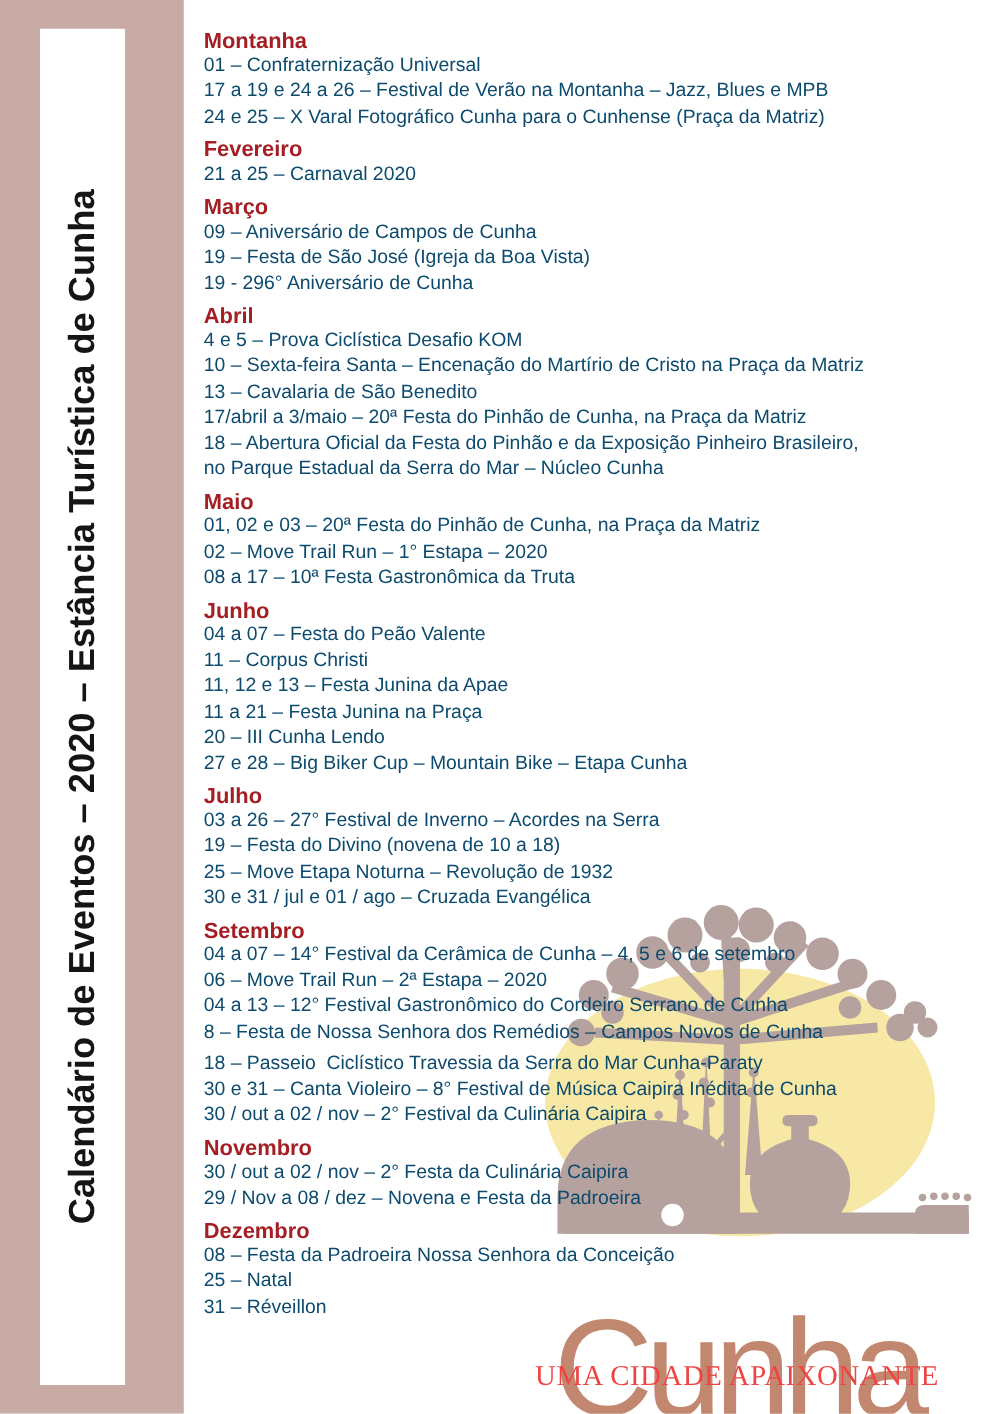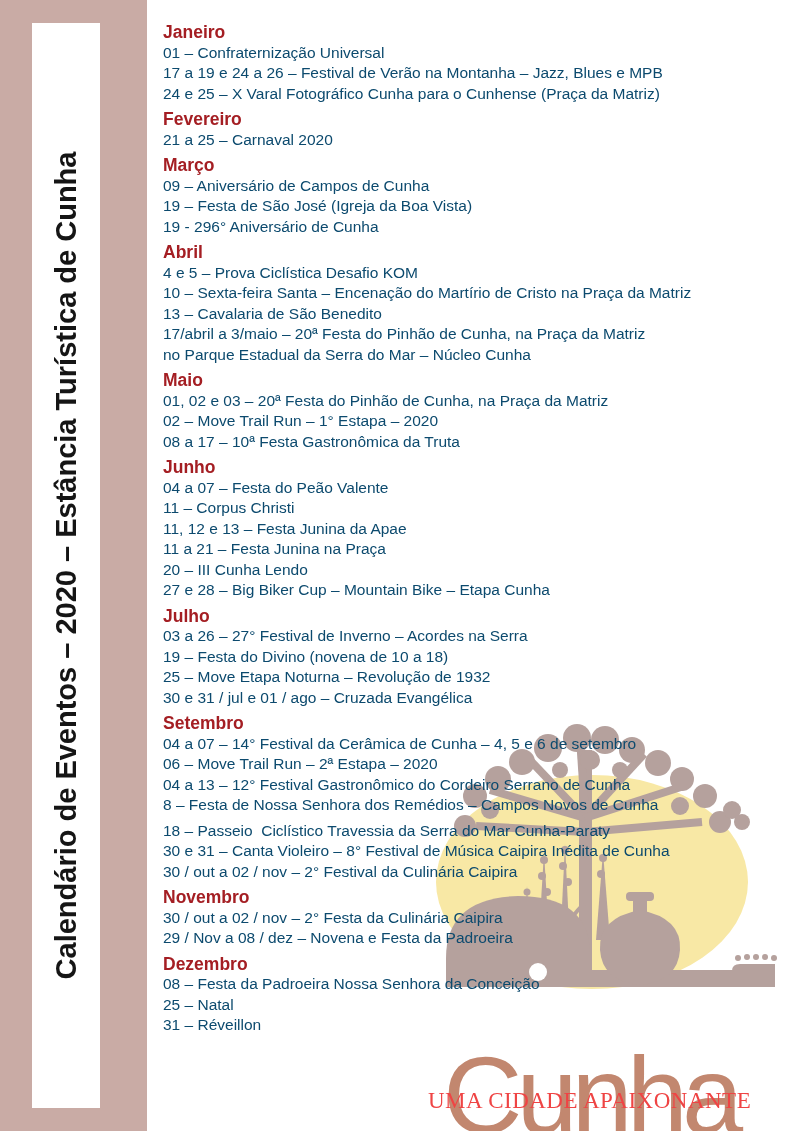--- a/index.html
+++ b/index.html
@@ -114,21 +114,21 @@
       </g>
     </g>
     <circle cx="108" cy="272" r="9" fill="#ffffff"></circle>
   </svg>
 
   <div class="wordmark">Cunha</div>
   <div class="tagline">UMA CIDADE APAIXONANTE</div>
 
   <div class="content">
   <section class="month">
-    <h2 class="month-name">Janeiro</h2>
+    <h2 class="month-name">Montanha</h2>
   <p class="event">01 – Confraternização Universal</p>
         <p class="event">17 a 19 e 24 a 26 – Festival de Verão na Montanha – Jazz, Blues e MPB</p>
         <p class="event">24 e 25 – X Varal Fotográfico Cunha para o Cunhense (Praça da Matriz)</p>
       </section>
 
   <section class="month">
     <h2 class="month-name">Fevereiro</h2>
   <p class="event">21 a 25 – Carnaval 2020</p>
       </section>
 
@@ -138,20 +138,21 @@
         <p class="event">19 – Festa de São José (Igreja da Boa Vista)</p>
         <p class="event">19 - 296° Aniversário de Cunha</p>
       </section>
 
   <section class="month">
     <h2 class="month-name">Abril</h2>
   <p class="event">4 e 5 – Prova Ciclística Desafio KOM</p>
         <p class="event">10 – Sexta-feira Santa – Encenação do Martírio de Cristo na Praça da Matriz</p>
         <p class="event">13 – Cavalaria de São Benedito</p>
         <p class="event">17/abril a 3/maio – 20ª Festa do Pinhão de Cunha, na Praça da Matriz</p>
+        <p class="event">18 – Abertura Oficial da Festa do Pinhão e da Exposição Pinheiro Brasileiro,</p>
         <p class="event">no Parque Estadual da Serra do Mar – Núcleo Cunha</p>
       </section>
 
   <section class="month">
     <h2 class="month-name">Maio</h2>
   <p class="event">01, 02 e 03 – 20ª Festa do Pinhão de Cunha, na Praça da Matriz</p>
         <p class="event">02 – Move Trail Run – 1° Estapa – 2020</p>
         <p class="event">08 a 17 – 10ª Festa Gastronômica da Truta</p>
       </section>
 

